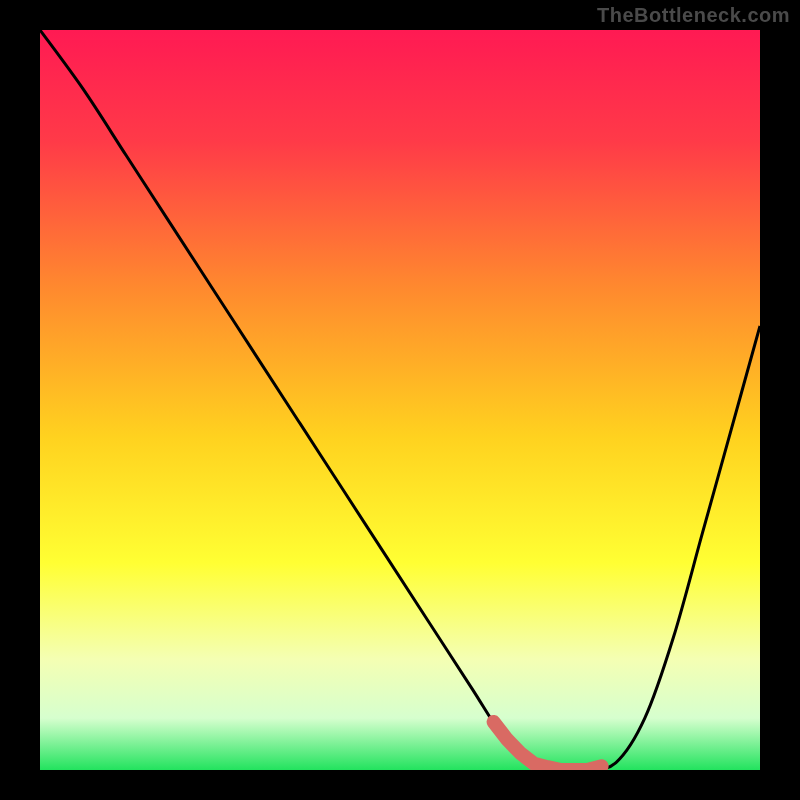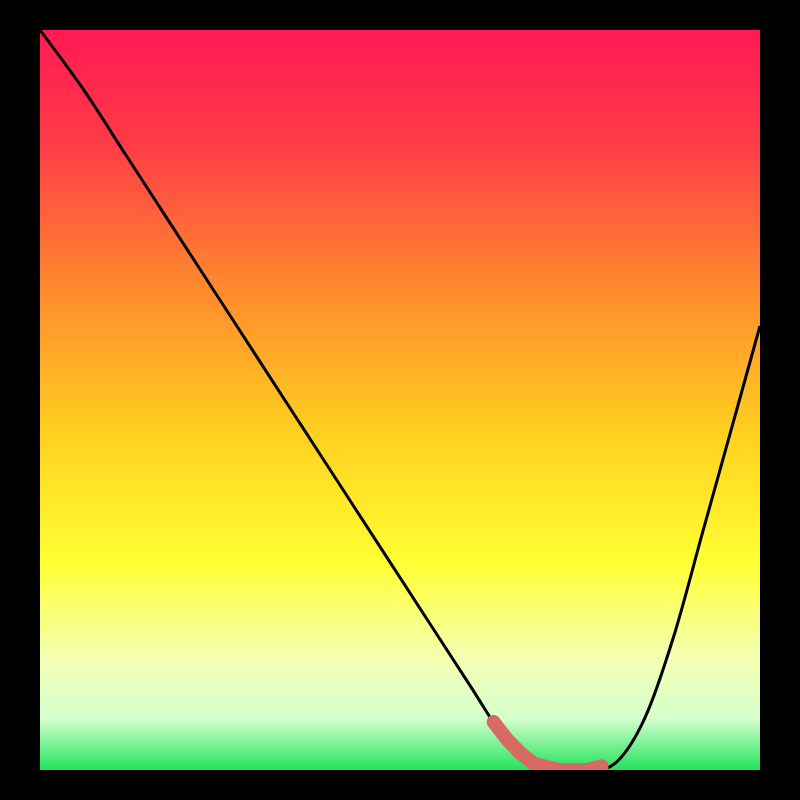--- a/index.html
+++ b/index.html
@@ -49,20 +49,21 @@
   .marker {
     fill: none;
     stroke-linecap: round;
   }
 </style>
 </head>
 <body>
 
 <div class="frame">
 
+  <div class="watermark">TheBottleneck.com</div>
 
   <div class="plot-area">
 
     <svg class="bg-gradient" viewBox="0 0 720 740" preserveAspectRatio="none">
       <defs>
         <linearGradient id="g" x1="0" y1="0" x2="0" y2="1">
             <stop offset="0%" stop-color="#ff1a53"></stop>
             <stop offset="15%" stop-color="#ff3a48"></stop>
             <stop offset="35%" stop-color="#ff8a2e"></stop>
             <stop offset="55.00000000000001%" stop-color="#ffd21f"></stop>

